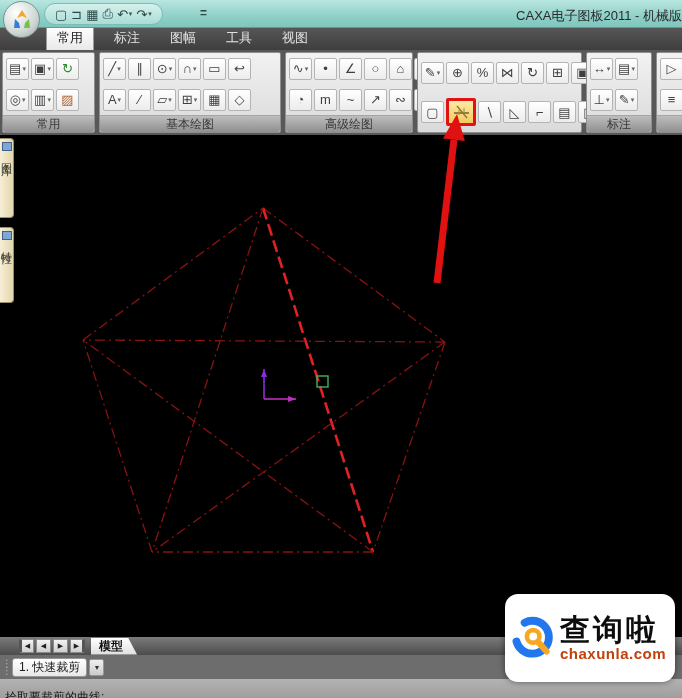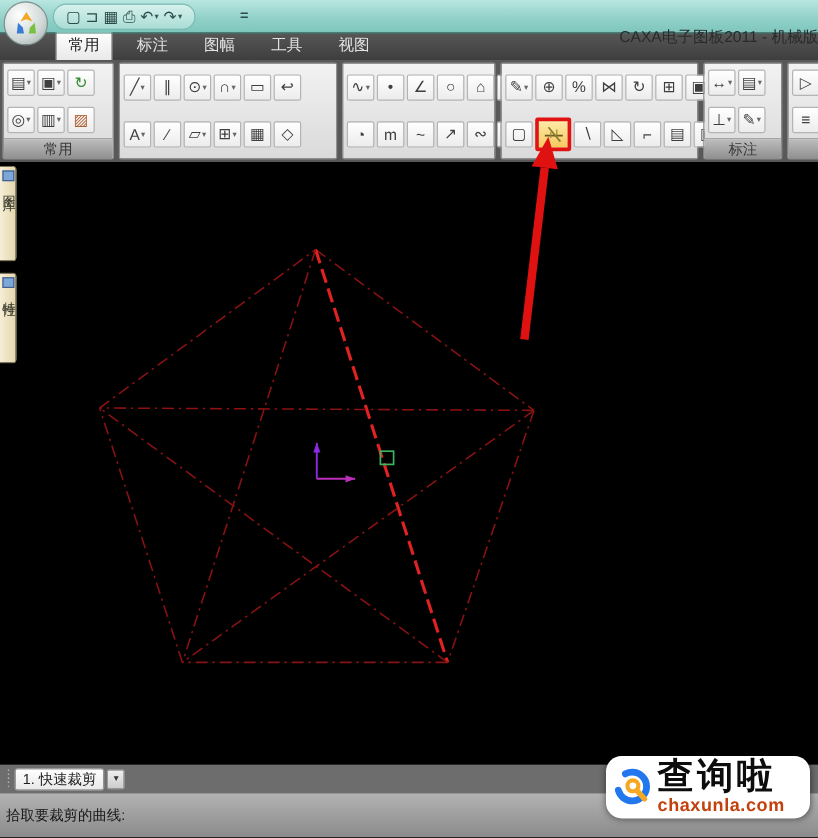--- a/index.html
+++ b/index.html
@@ -22,21 +22,21 @@
   }
   .qat {
     position:absolute; left:44px; top:3px; height:22px; border-radius:11px;
     background: linear-gradient(#d6f1ec, #a9ddd5);
     border:1px solid #7bbcb4; display:flex; align-items:center; padding:0 10px; gap:4px;
   }
   .qat .qbtn { display:flex; align-items:center; font-size:13px; color:#2c4a47; cursor:default; }
   .qat .qbtn .car { font-size:7px; margin-left:1px; color:#3d5a56; }
   .qat-custom { position:absolute; left:200px; top:6px; font-size:12px; color:#2c4a47; font-weight:bold; }
   .win-title {
-    position:absolute; right:0; top:22px; font-size:13px; color:#2a2a2a; white-space:nowrap;
+    position:absolute; right:0; top:7px; font-size:13px; color:#2a2a2a; white-space:nowrap;
   }
   
   .tabrow {
     height: 22px; background: linear-gradient(#565656,#3e3e3e);
     display:flex; align-items:flex-end; padding-left:46px; gap:10px;
   }
   .rtab { font-size:13px; color:#e2e2e2; padding:3px 10px 3px 10px; }
   .rtab.active {
     background: linear-gradient(#ffffff,#e9e9e9); color:#222;
     border-radius:3px 3px 0 0; border:1px solid #9a9a9a; border-bottom:none;
@@ -106,23 +106,23 @@
     width:15px; height:17px; margin-left:2px; font-size:7px; color:#333;
     display:flex; align-items:center; justify-content:center;
     background:linear-gradient(#efefef,#cccccc); border:1px solid #979797; border-radius:2px;
   }
   .statusrow {
     height:37px; background:linear-gradient(#b3b3b3,#8a8a8a);
     display:flex; align-items:center; padding-left:5px; font-size:12px; color:#161616;
   }
   
   .watermark {
-    position:absolute; right:7px; bottom:16px; width:170px; height:52px;
+    position:absolute; right:7px; bottom:16px; width:170px; height:88px;
     background:#fff; border-radius:13px; z-index:8;
-    display:flex; align-items:center; padding:5px 21px 5px 7px; gap:4px;
+    display:flex; align-items:center; padding:5px 9px 5px 7px; gap:4px;
     box-shadow:0 0 6px rgba(0,0,0,.5);
   }
   .wm-text { display:flex; flex-direction:column; align-items:flex-start; }
   .wm-name { font-size:30px; font-weight:bold; color:#0d0d0d; letter-spacing:3px; line-height:32px; font-family:"Liberation Serif","DejaVu Serif",serif; }
   .wm-domain { font-size:15px; font-weight:bold; color:#c2410c; line-height:16px; letter-spacing:.5px; }
   
   svg.overlay { position:absolute; left:0; top:0; pointer-events:none; z-index:7; }
 </style>
 </head>
 <body>
@@ -241,20 +241,21 @@
             <span>⊞</span>
             <span class="car">▾</span>
           </div>
           <div class="ib">
             <span>▦</span>
           </div>
           <div class="ib">
             <span>◇</span>
           </div>
         </div>
+        <div class="glabel">基本绘图</div>
       </div>
       <div class="rgroup" style="width: 128px;">
         <div class="rrow">
           <div class="ib">
             <span>∿</span>
             <span class="car">▾</span>
           </div>
           <div class="ib">
             <span>•</span>
           </div>
@@ -284,20 +285,21 @@
           <div class="ib">
             <span>↗</span>
           </div>
           <div class="ib">
             <span>∾</span>
           </div>
           <div class="ib">
             <span>▩</span>
           </div>
         </div>
+        <div class="glabel">高级绘图</div>
       </div>
       <div class="rgroup" style="width: 165px;">
         <div class="rrow">
           <div class="ib">
             <span>✎</span>
             <span class="car">▾</span>
           </div>
           <div class="ib">
             <span>⊕</span>
           </div>
@@ -404,20 +406,29 @@
   <div class="side-tab" style="top: 3px; height: 80px;">
         <div class="sicon"></div>
         <div class="vtext">图库</div>
       </div>
       <div class="side-tab" style="top: 92px; height: 76px;">
         <div class="sicon"></div>
         <div class="vtext">特性</div>
       </div>
     </div>
 
+  <div class="tabstrip">
+    <span id="navslot" style="display:flex;gap:2px;">
+        <div class="navb" style="border-left: 3px solid rgb(85, 85, 85);">◀</div>
+        <div class="navb">◀</div>
+        <div class="navb">▶</div>
+        <div class="navb" style="border-right: 3px solid rgb(85, 85, 85);">▶</div>
+      </span>
+    <div class="modeltab">模型</div>
+  </div>
 
   <div class="commandrow">
     <div class="grip">⋮<br>⋮</div>
     <div class="cmdbox">
       <span>1. 快速裁剪</span>
     </div>
     <div class="cmddrop">
       <span>▼</span>
     </div>
   </div>

